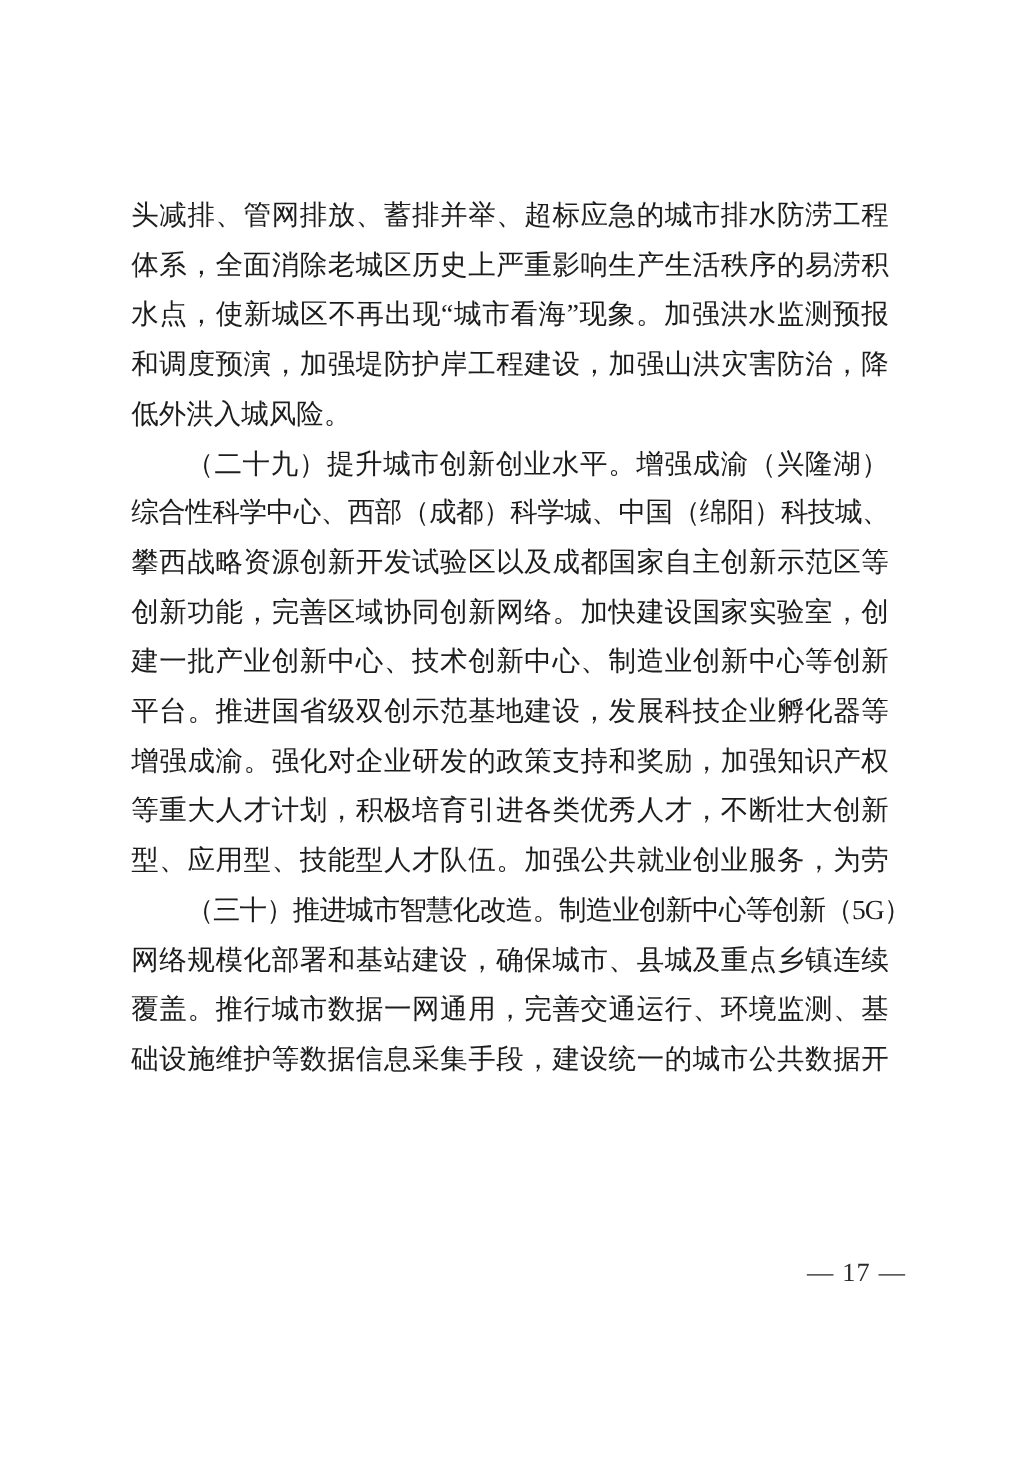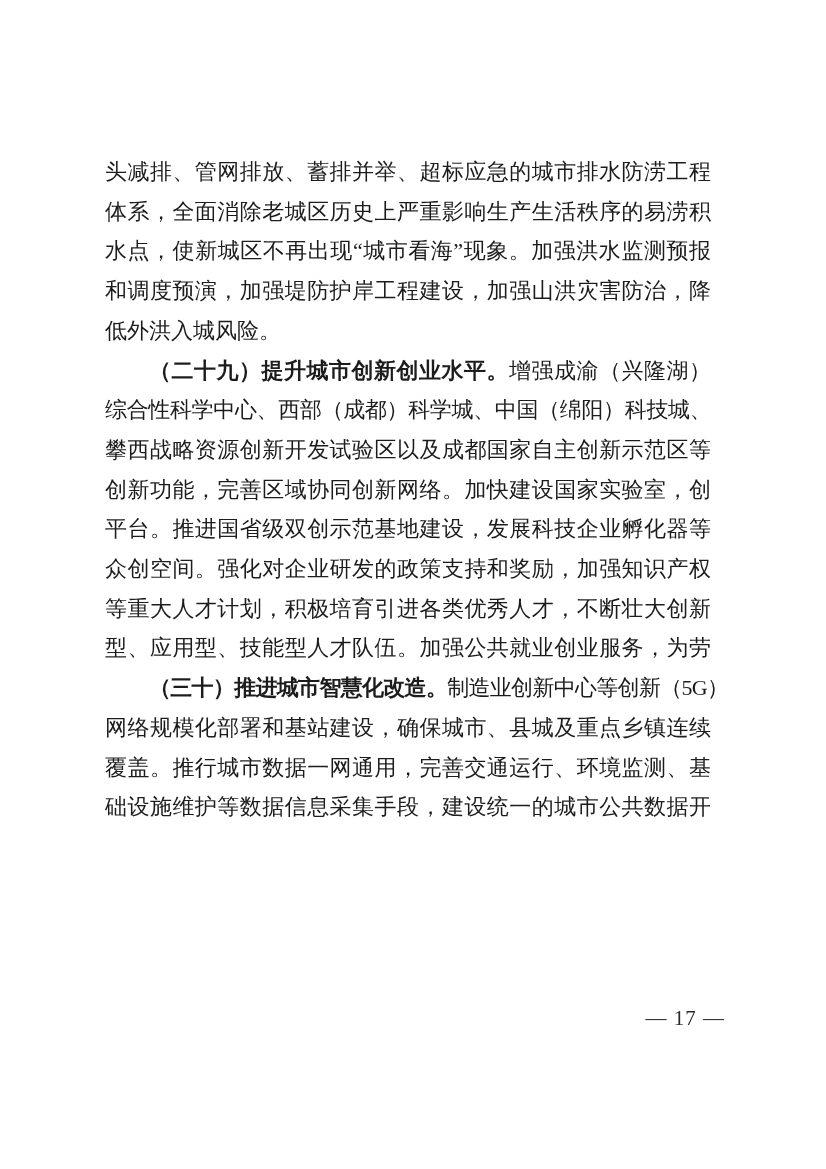--- a/index.html
+++ b/index.html
@@ -21,21 +21,21 @@
   .line {
     font-size: 22px;
     line-height: 39.7px;
     text-align: justify;
     text-align-last: justify;
     white-space: nowrap;
   }
   .indent { text-indent: 2em; }
   .tight { letter-spacing: -0.7px; }
   .no-stretch { text-align-last: auto; }
-  .heading { font-weight: 700; }
+  .heading { font-weight: 400; }
   .page-number {
     position: absolute;
     top: 1001px;
     right: 101px;
     font-size: 21px;
     line-height: 34px;
     color: #2a2a2a;
     letter-spacing: 1px;
     white-space: nowrap;
   }
@@ -52,22 +52,23 @@
       <div class="line">水点，使新城区不再出现“城市看海”现象。加强洪水监测预报</div>
       <div class="line">和调度预演，加强堤防护岸工程建设，加强山洪灾害防治，降</div>
       <div class="line no-stretch">低外洪入城风险。</div>
     </div>
 
     <div>
       <div class="line indent"><span class="heading">（二十九）提升城市创新创业水平。</span><span>增强成渝（兴隆湖）</span></div>
       <div class="line tight">综合性科学中心、西部（成都）科学城、中国（绵阳）科技城、</div>
       <div class="line">攀西战略资源创新开发试验区以及成都国家自主创新示范区等</div>
       <div class="line">创新功能，完善区域协同创新网络。加快建设国家实验室，创</div>
+      <div class="line">建一批产业创新中心、技术创新中心、制造业创新中心等创新</div>
       <div class="line">平台。推进国省级双创示范基地建设，发展科技企业孵化器等</div>
-      <div class="line">众创空间。强化对企业研发的政策支持和奖励，加强知识产权</div>
+      <div class="line">增强成渝。强化对企业研发的政策支持和奖励，加强知识产权</div>
       <div class="line">等重大人才计划，积极培育引进各类优秀人才，不断壮大创新</div>
       <div class="line">型、应用型、技能型人才队伍。加强公共就业创业服务，为劳</div>
     </div>
 
     <div>
       <div class="line indent tight"><span class="heading">（三十）推进城市智慧化改造。</span><span>制造业创新中心等创新（5G）</span></div>
       <div class="line">网络规模化部署和基站建设，确保城市、县城及重点乡镇连续</div>
       <div class="line">覆盖。推行城市数据一网通用，完善交通运行、环境监测、基</div>
       <div class="line">础设施维护等数据信息采集手段，建设统一的城市公共数据开</div>
     </div>

